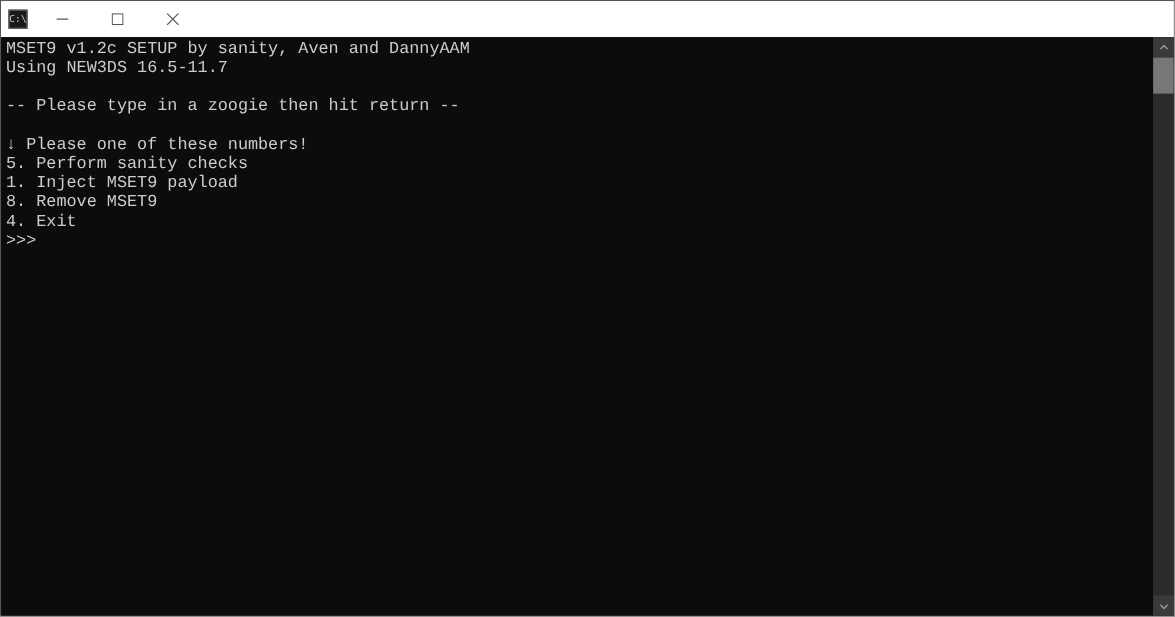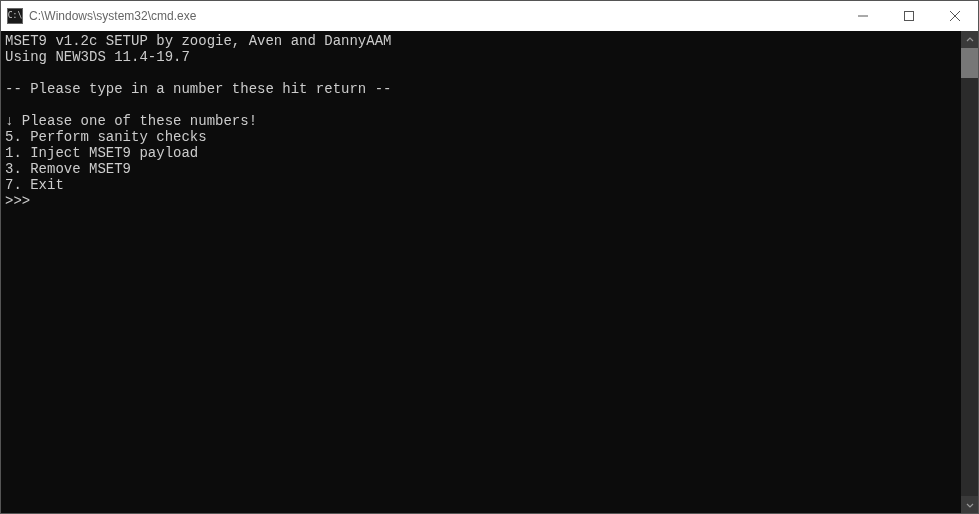--- a/index.html
+++ b/index.html
@@ -102,51 +102,50 @@
     height: 30px;
     background: #777;
   }
 </style>
 </head>
 <body>
 
 <div class="window">
   <div class="titlebar">
     <div class="title-icon">C:\</div>
-    <div class="title-text">C:\Windows\system32\cmd.exe</div>
     <div class="win-controls">
       <div class="win-btn">
         <svg viewBox="0 0 10 10">
             <line x1="0" y1="5" x2="10" y2="5" stroke="currentColor" stroke-width="1"></line>
           </svg>
       </div>
       <div class="win-btn">
         <svg viewBox="0 0 10 10">
             <rect x="0.5" y="0.5" width="9" height="9" fill="none" stroke="currentColor" stroke-width="1"></rect>
           </svg>
       </div>
       <div class="win-btn close">
         <svg viewBox="0 0 10 10">
             <line x1="0" y1="0" x2="10" y2="10" stroke="currentColor" stroke-width="1"></line>
             <line x1="10" y1="0" x2="0" y2="10" stroke="currentColor" stroke-width="1"></line>
           </svg>
       </div>
     </div>
   </div>
   <div class="client-area">
-    <div class="terminal"><span>MSET9 v1.2c SETUP by zoogie, Aven and DannyAAM</span>
-<span>Using NEW3DS 11.4-19.7</span>
+    <div class="terminal"><span>MSET9 v1.2c SETUP by sanity, Aven and DannyAAM</span>
+<span>Using NEW3DS 16.5-11.7</span>
 <span></span>
-<span>-- Please type in a number these hit return --</span>
+<span>-- Please type in a zoogie then hit return --</span>
 <span></span>
 <span>↓ Please one of these numbers!</span>
 <span>5. Perform sanity checks</span>
 <span>1. Inject MSET9 payload</span>
-<span>3. Remove MSET9</span>
-<span>7. Exit</span>
+<span>8. Remove MSET9</span>
+<span>4. Exit</span>
 <span>&gt;&gt;&gt;</span></div>
     <div class="scrollbar">
       <div class="sb-btn">
         <svg viewBox="0 0 8 8">
             <polyline points="1,5 4,2 7,5" fill="none" stroke="currentColor" stroke-width="1.2"></polyline>
           </svg>
       </div>
       <div class="sb-track">
         <div class="sb-thumb"></div>
       </div>

